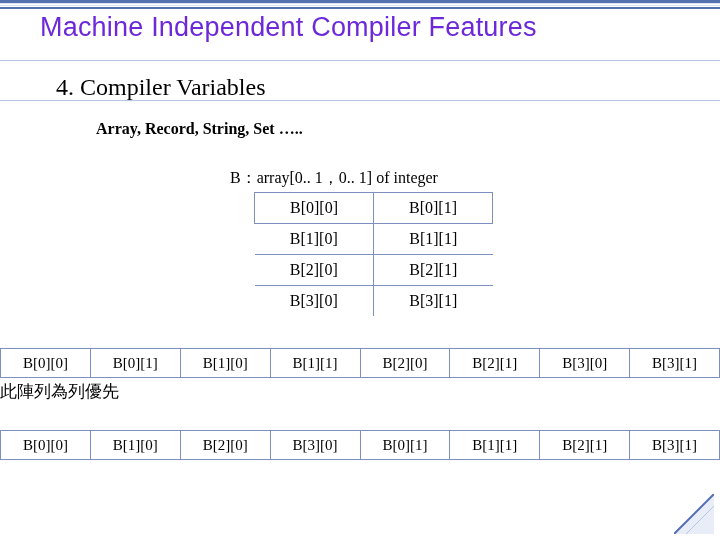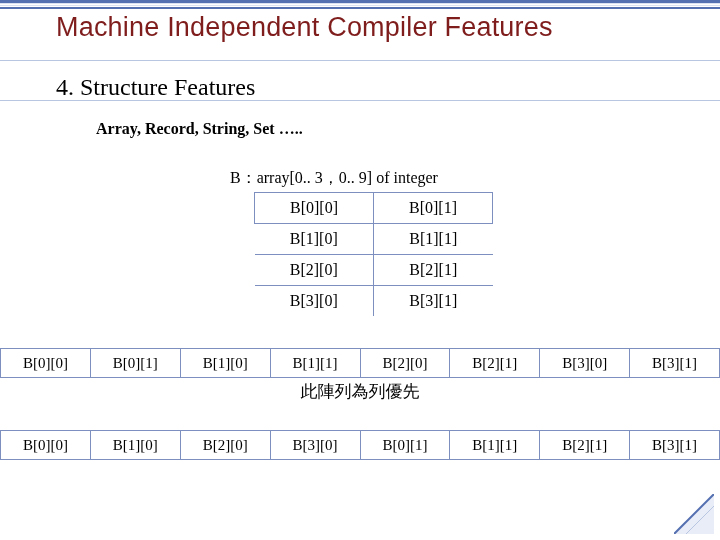--- a/index.html
+++ b/index.html
@@ -15,24 +15,24 @@
     position:absolute;left:0;right:0;top:0;
     border-top:3px solid #5570b0;
     border-bottom:2px solid #5570b0;
     height:4px;
     background:repeating-linear-gradient(to bottom,#dbe3f2 0,#dbe3f2 1px,#fff 1px,#fff 2px);
   }
   .hline{
     position:absolute;left:0;right:0;height:1px;background:#b9c6e2;
   }
   .title{
-    position:absolute;left:56px;top:12px;
+    position:absolute;left:40px;top:12px;
     font-family:Verdana,Geneva,sans-serif;
     font-size:27px;
-    color:#7f1d1d;
+    color:#6d28d9;
     letter-spacing:0.2px;
   }
   .sub1{
     position:absolute;left:56px;top:74px;
     font-size:24px;
   }
   .sub2{
     position:absolute;left:96px;top:120px;
     font-size:16px;font-weight:700;
   }
@@ -61,21 +61,20 @@
   }
   .seq table{border-collapse:collapse;margin:0 auto}
   .seq td{
     border:1px solid #7d8fbf;
     width:82px;height:28px;
     text-align:center;
     font-size:15px;
     padding:0 4px;
   }
   .seq .caption{
-    text-align:center;
     font-size:17px;
     margin-top:2px;
   }
   #seq1{top:348px}
   #seq2{top:430px}
 
   .corner{
     position:absolute;right:6px;bottom:6px;width:40px;height:40px;
   }
   .corner svg{display:block}
@@ -84,26 +83,26 @@
 <body>
 
 <div class="top-rules"></div>
 <div class="hline" style="top:60px"></div>
 <div class="hline" style="top:100px"></div>
 
 <div class="title">Machine Independent Compiler Features</div>
 
 <div class="sub1">
   <span>4.</span>
-  <span>Structure Features</span>
+  <span>Compiler Variables</span>
 </div>
 
 <div class="sub2">Array, Record, String, Set …..</div>
 
-<div class="decl">B：array[0.. 3，0.. 9] of integer</div>
+<div class="decl">B：array[0.. 1，0.. 1] of integer</div>
 
 <table class="matrix">
   <tbody>
       <tr>
     <td>B[0][0]</td>
     <td>B[0][1]</td>
   </tr>
   <tr>
     <td class="noneL">B[1][0]</td>
     <td class="noneR">B[1][1]</td>

